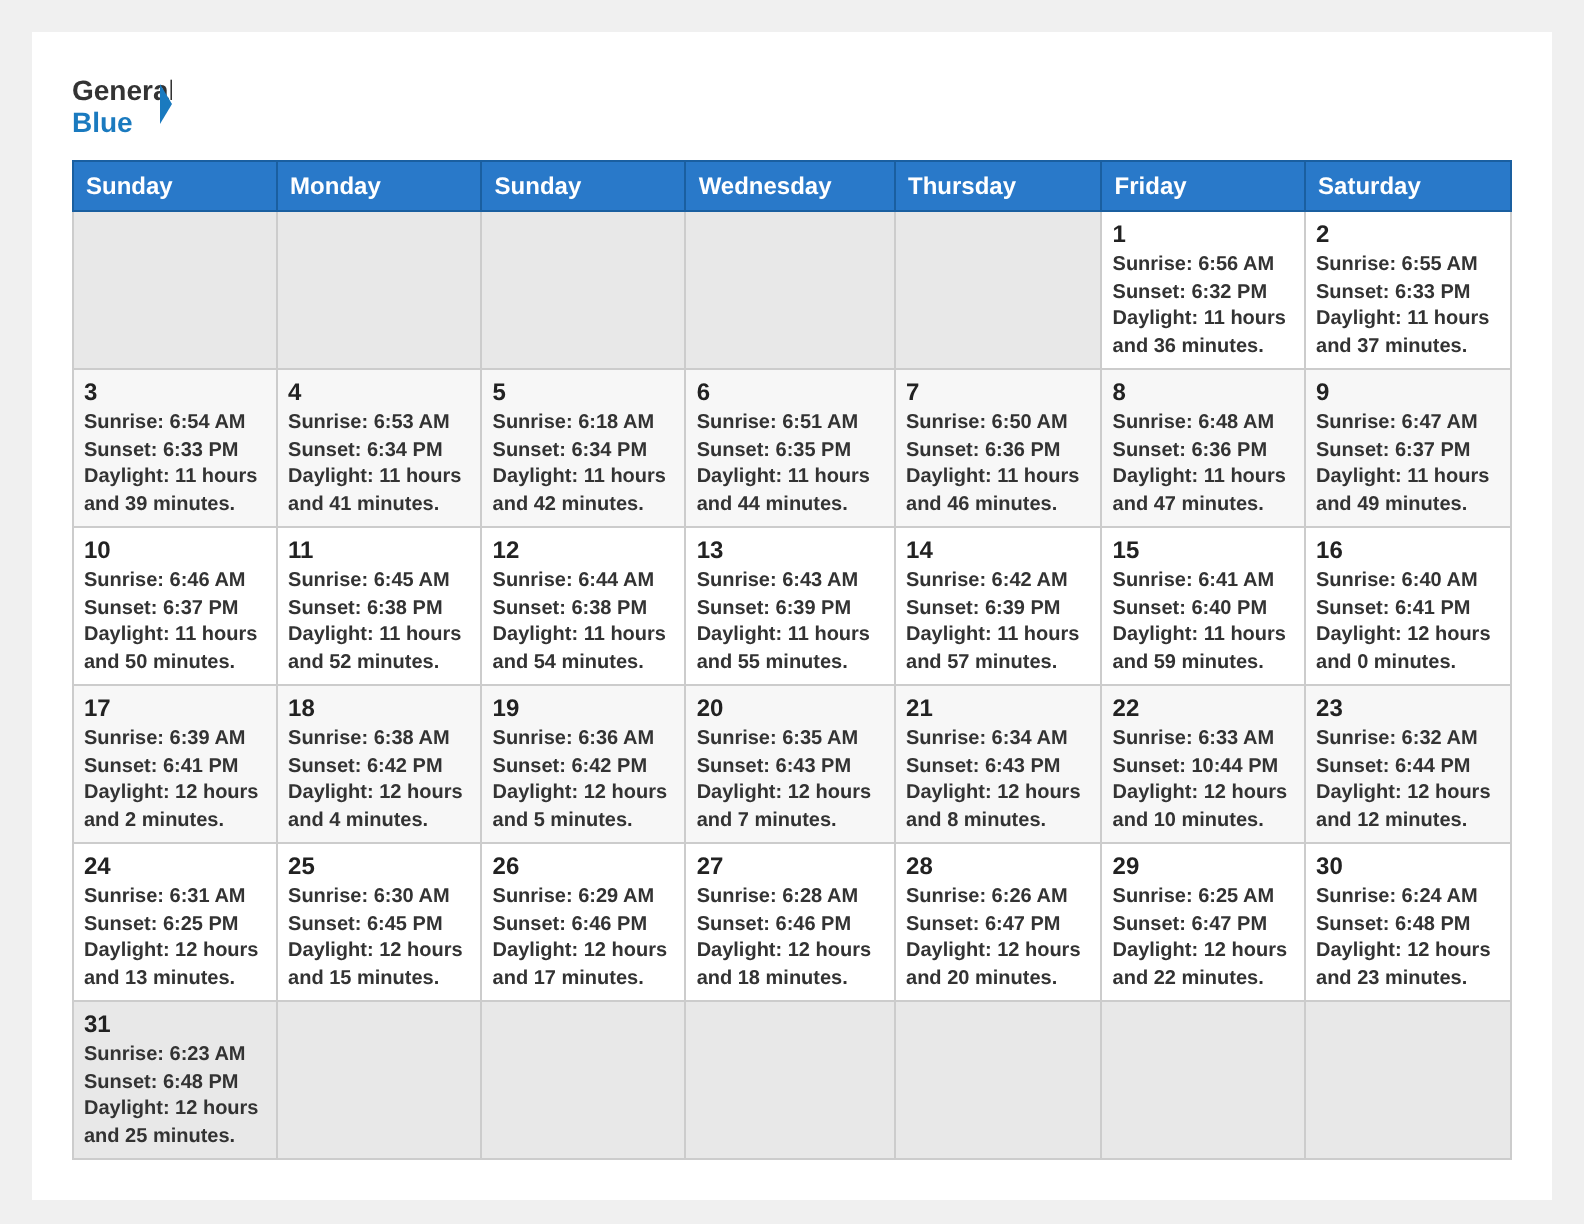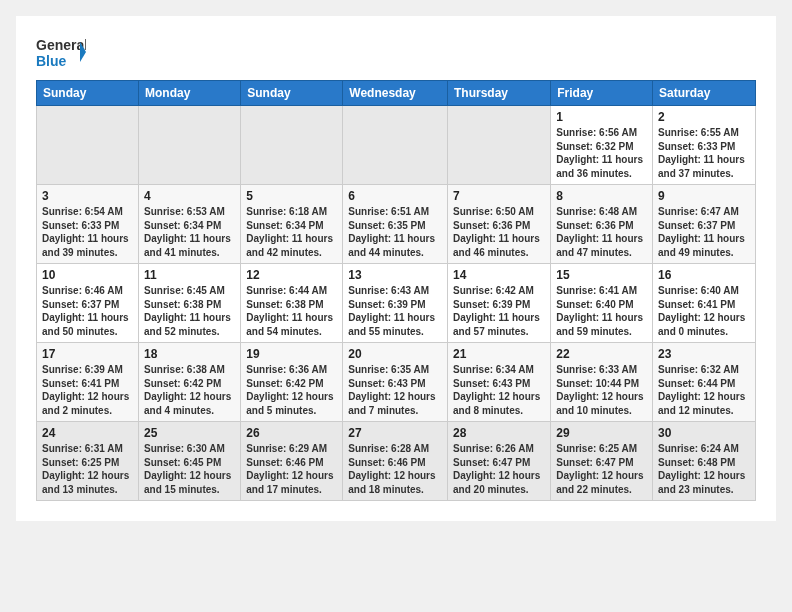--- a/index.html
+++ b/index.html
@@ -310,15 +310,29 @@
 Sunset: 6:47 PM
 Daylight: 12 hours and 22 minutes.</div>
           </td>
           <td>
             <span class="day-num">30</span>
             <div class="day-info">Sunrise: 6:24 AM
 Sunset: 6:48 PM
 Daylight: 12 hours and 23 minutes.</div>
           </td>
         </tr>
+        <tr>
+          <td>
+            <span class="day-num">31</span>
+            <div class="day-info">Sunrise: 6:23 AM
+Sunset: 6:48 PM
+Daylight: 12 hours and 25 minutes.</div>
+          </td>
+          <td class="empty"></td>
+          <td class="empty"></td>
+          <td class="empty"></td>
+          <td class="empty"></td>
+          <td class="empty"></td>
+          <td class="empty"></td>
+        </tr>
       </tbody>
   </table>
 </div>
 
 </body></html>

